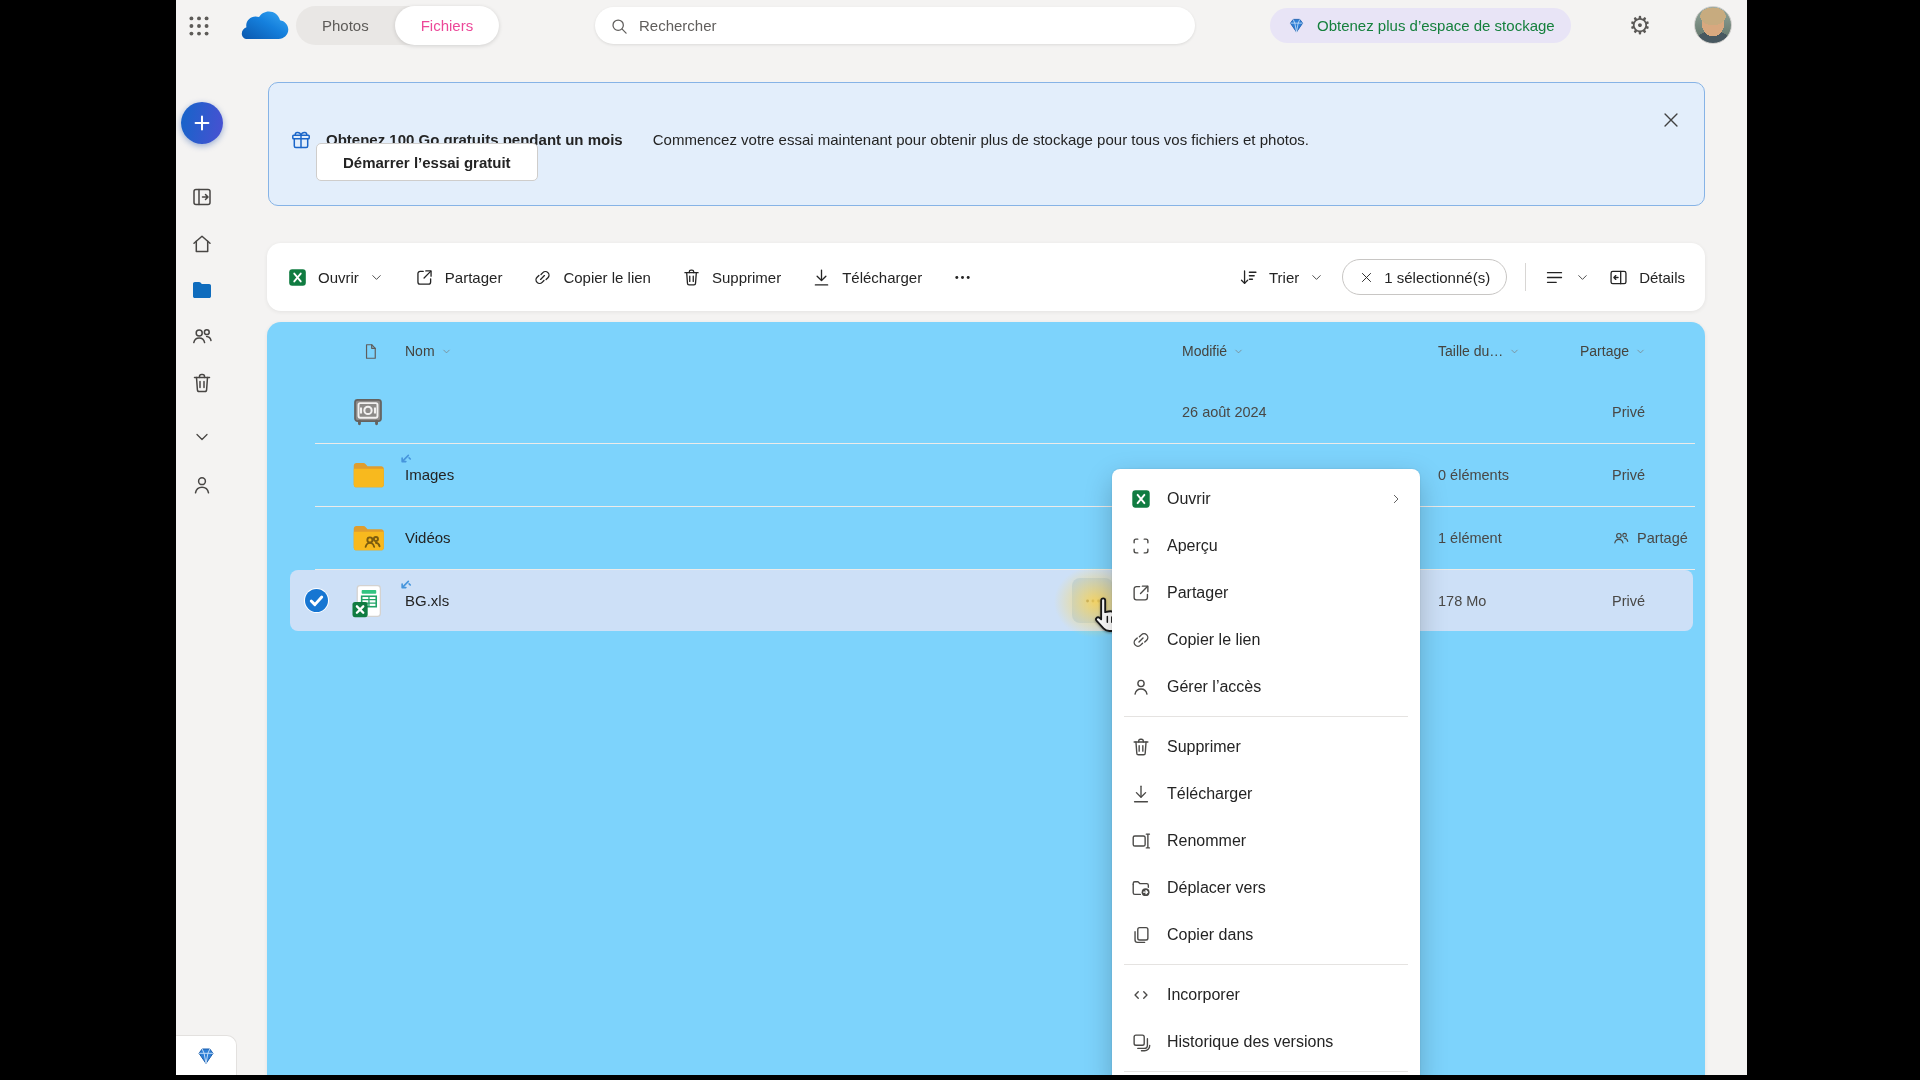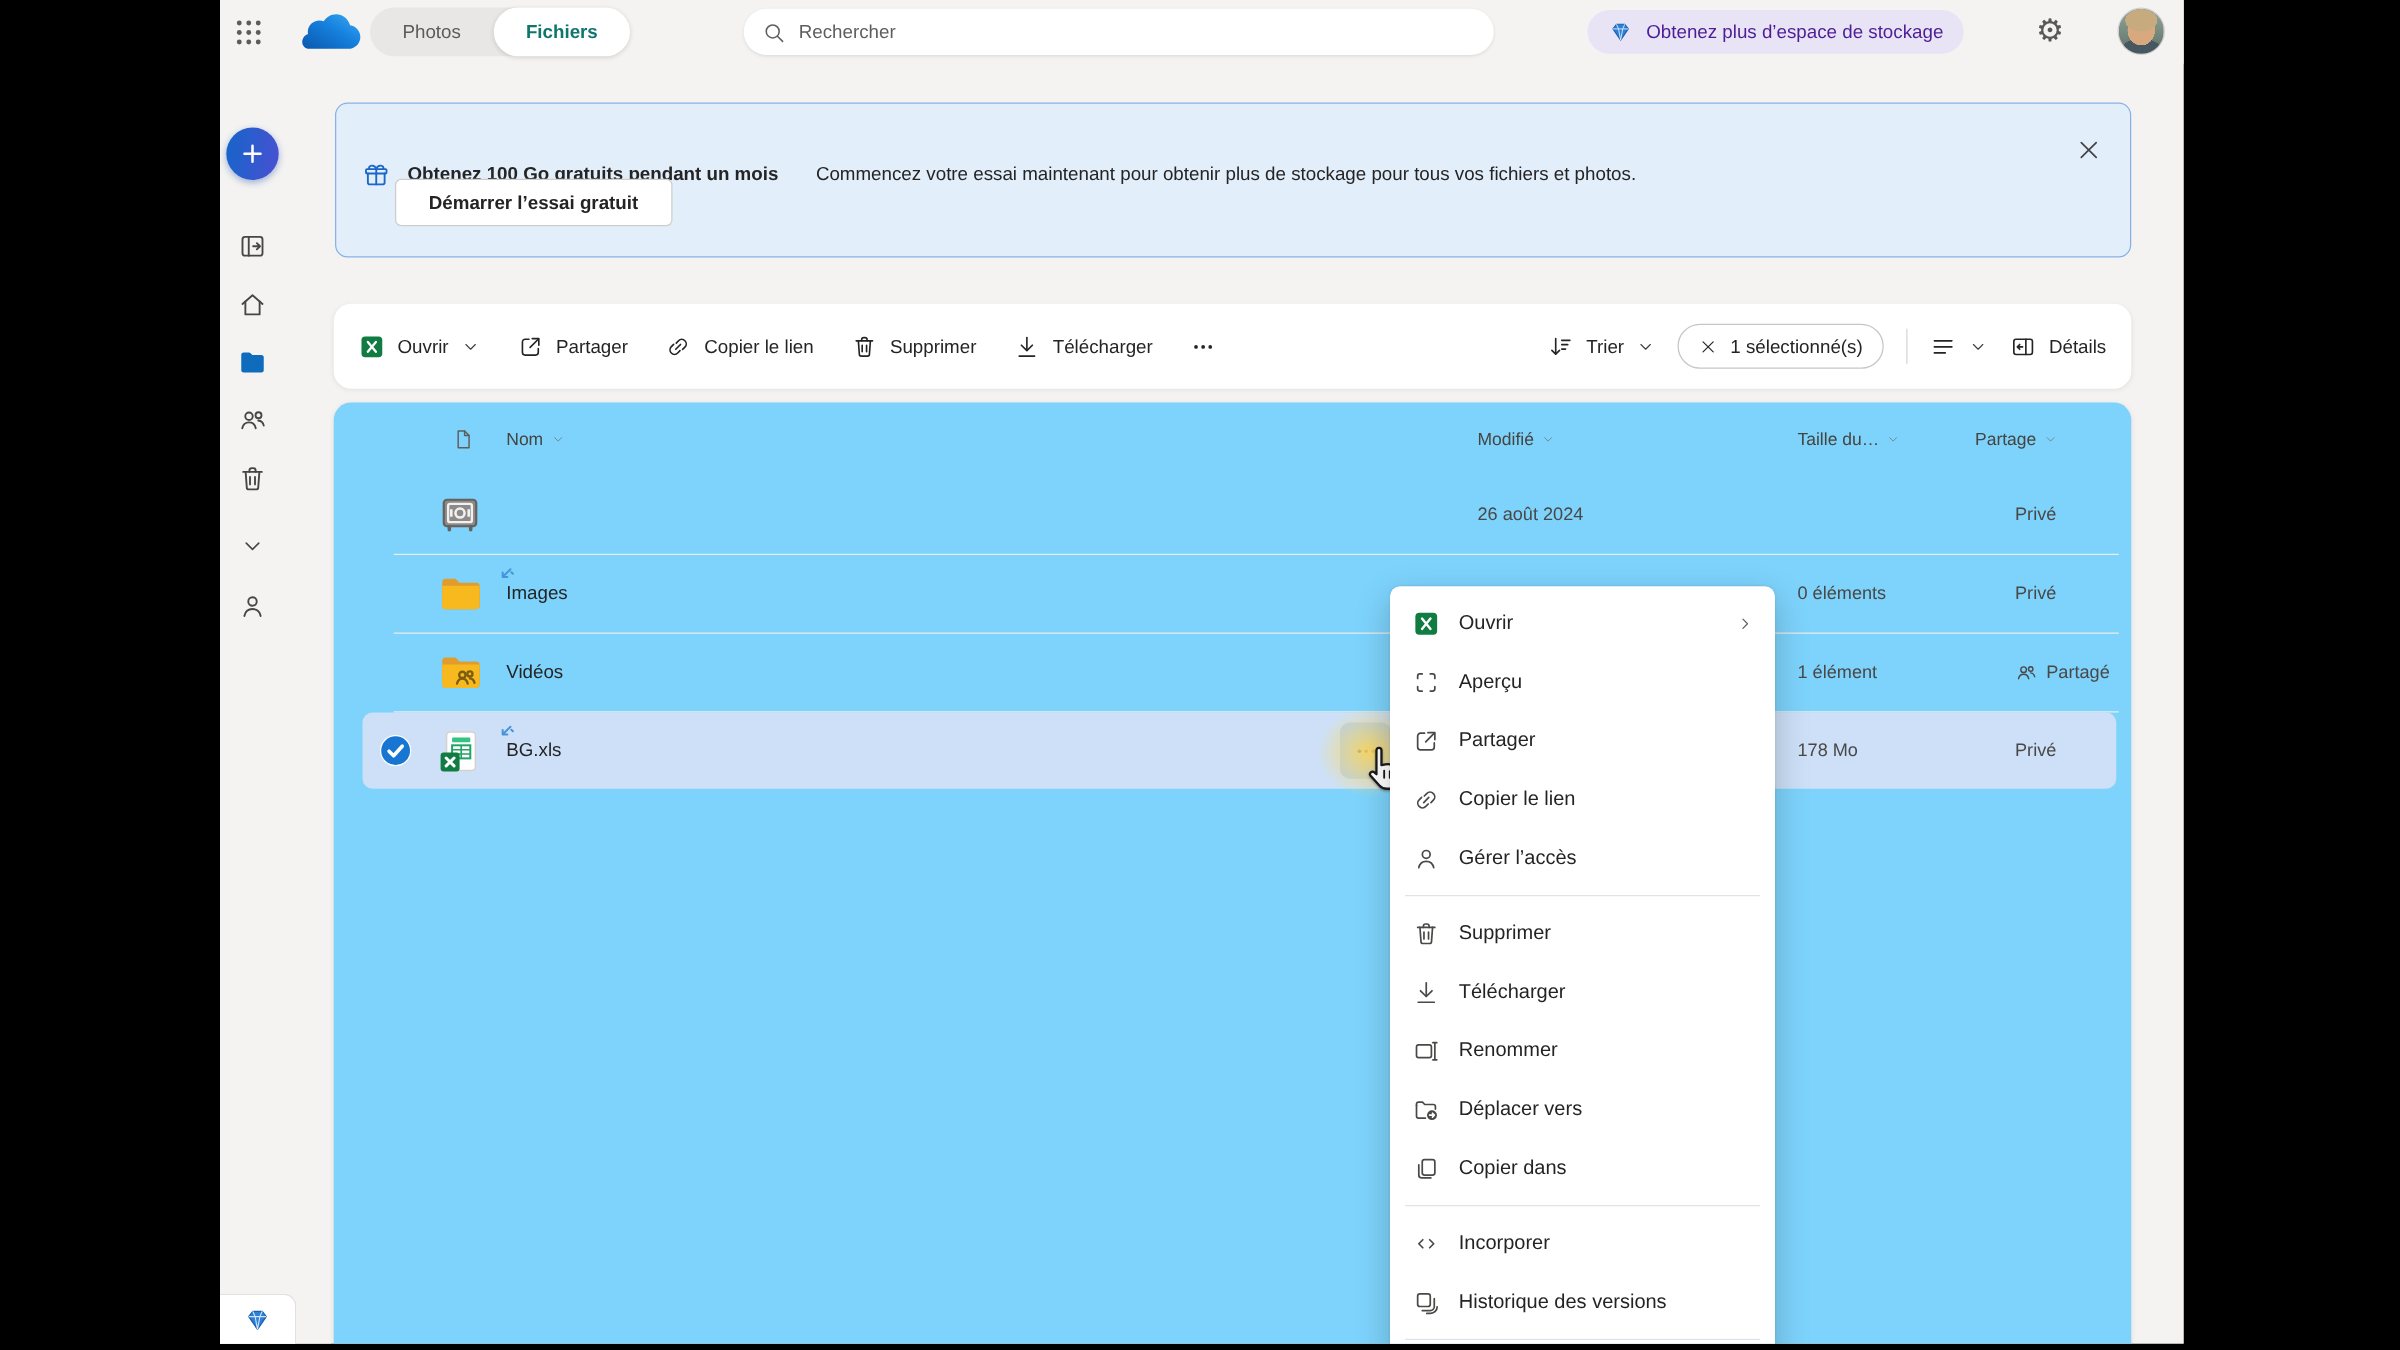--- a/index.html
+++ b/index.html
@@ -5,26 +5,26 @@
   * { margin:0; padding:0; box-sizing:border-box; font-family:"Liberation Sans", sans-serif; }
   html,body { width:1920px; height:1080px; background:#000; overflow:hidden; }
   .frame { position:absolute; left:176px; top:0; width:1571px; height:1075px; background:#f4f3f2; overflow:hidden; }
 
   
   .topbar { position:absolute; left:0; top:0; width:100%; height:51px; background:#f4f3f2; }
   .waffle { position:absolute; left:10px; top:13px; width:26px; height:26px; color:#5d5b58; cursor:pointer; }
   .cloud  { position:absolute; left:64px; top:10px; width:52px; height:31px; }
   .tabs { position:absolute; left:120px; top:6px; height:39px; background:#e9e7e5; border-radius:20px; display:flex; align-items:center; }
   .tab { padding:0 26px; height:39px; display:flex; align-items:center; font-size:15px; color:#5d5b58; border-radius:20px; cursor:pointer; }
-  .tab.active { background:#fff; color:#0f766e; font-weight:bold; box-shadow:0 1px 4px rgba(0,0,0,.14); }
+  .tab.active { background:#fff; color:#ec4899; font-weight:normal; box-shadow:0 1px 4px rgba(0,0,0,.14); }
   .search { position:absolute; left:419px; top:7px; width:600px; height:37px; background:#fff; border-radius:19px; box-shadow:0 1px 3px rgba(0,0,0,.10); display:flex; align-items:center; padding:0 14px; }
   .search .ic { width:20px; height:20px; color:#605e5c; flex:0 0 auto; }
   .search input { border:none; outline:none; background:transparent; font-size:15px; color:#323130; margin-left:10px; width:100%; }
   .search input::placeholder { color:#605e5c; }
-  .storage-pill { position:absolute; left:1094px; top:8px; height:35px; background:#e8e4f6; border-radius:18px; display:flex; align-items:center; gap:10px; padding:12px 16px; font-size:15px; color:#4c1d95; cursor:pointer; }
+  .storage-pill { position:absolute; left:1094px; top:8px; height:35px; background:#e8e4f6; border-radius:18px; display:flex; align-items:center; gap:10px; padding:12px 16px; font-size:15px; color:#15803d; cursor:pointer; }
   .storage-pill .ic { width:21px; height:21px; }
   .gear { position:absolute; left:1448px; top:9px; width:32px; height:32px; font-size:25px; line-height:32px; text-align:center; color:#5a5856; cursor:pointer; }
   .avatar { position:absolute; left:1518px; top:6px; width:38px; height:38px; border-radius:50%; overflow:hidden; cursor:pointer;
     background:
       radial-gradient(ellipse 36% 25% at 50% 26%, #c7ab7f 0 98%, transparent 99%),
       radial-gradient(ellipse 31% 34% at 50% 48%, #d8a87f 0 98%, transparent 99%),
       radial-gradient(ellipse 48% 30% at 50% 96%, #485860 0 98%, transparent 99%),
       linear-gradient(180deg,#93a69b,#5d7065);
     border:1px solid #d2d0ce; }
 

